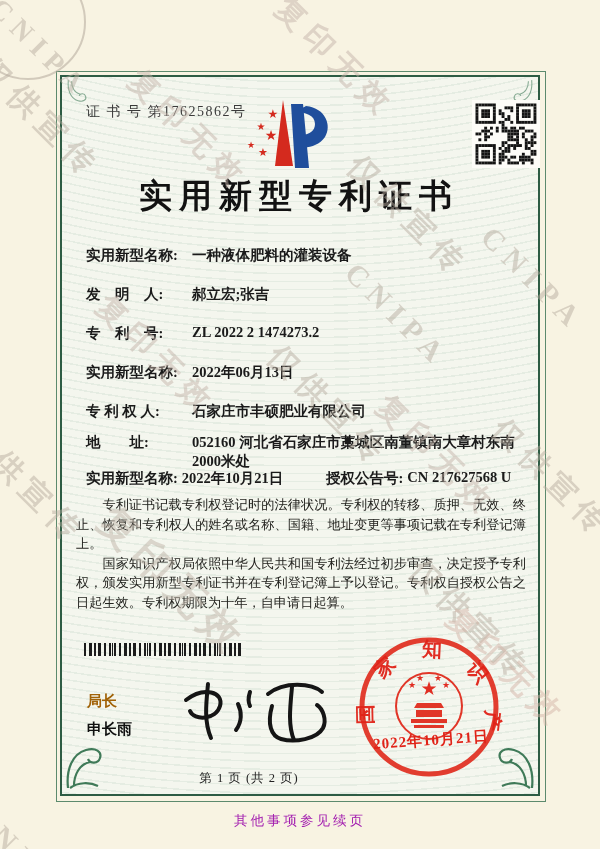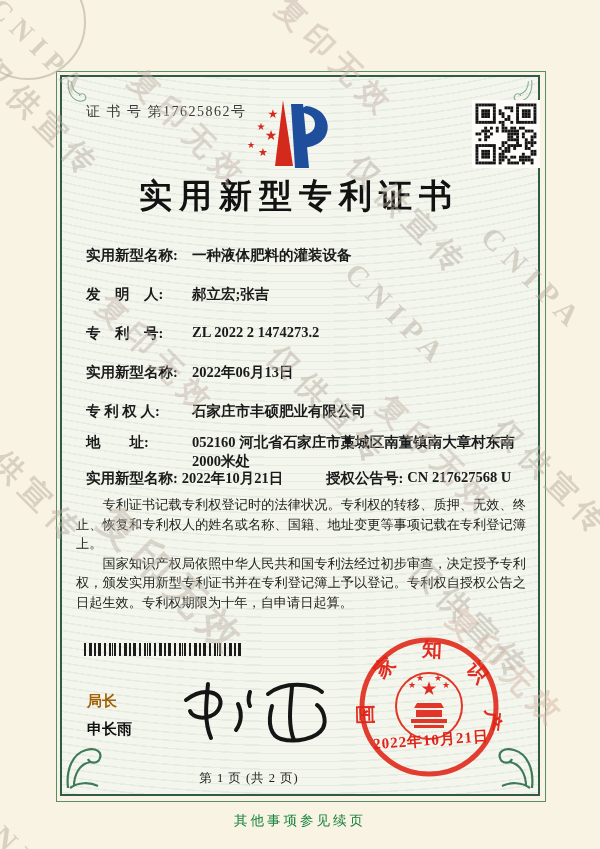--- a/index.html
+++ b/index.html
@@ -45,21 +45,21 @@
   .signer-name{position:absolute;left:87px;top:720px;font-family:"Liberation Sans",sans-serif;
         font-weight:bold;font-size:15px;color:#111;z-index:3;text-align:center;}
   .signature{position:absolute;left:170px;top:668px;z-index:3;}
   .seal{position:absolute;left:354px;top:632px;z-index:3;}
   .seal-date{position:absolute;left:352px;top:731px;width:158px;text-align:center;
         font-size:15px;font-weight:bold;color:#e02318;letter-spacing:1px;
         transform:rotate(-4deg);z-index:4;}
   .footer{position:absolute;left:60px;top:770px;width:378px;text-align:center;
         font-size:12.5px;color:#222;z-index:3;letter-spacing:1px;}
   .note{position:absolute;left:0;top:812px;width:600px;text-align:center;
-        font-size:13.5px;letter-spacing:3px;color:#15803d;z-index:3;}
+        font-size:13.5px;letter-spacing:3px;color:#a21caf;z-index:3;}
   
   .flourish{position:absolute;z-index:2;}
   .fl-br{transform:scaleX(-1);}
   .fl-tl{transform:scaleY(-1);opacity:.6;}
   .fl-tr{transform:scale(-1,-1);opacity:.6;}
   
   .wm-layer{position:absolute;inset:0;z-index:6;pointer-events:none;}
   .wm{position:absolute;white-space:nowrap;letter-spacing:8px;opacity:.48;
         transform-origin:0 0;transform:rotate(45deg);font-weight:bold;}
   .wm-circle{position:absolute;left:-30px;top:-36px;width:112px;height:112px;

